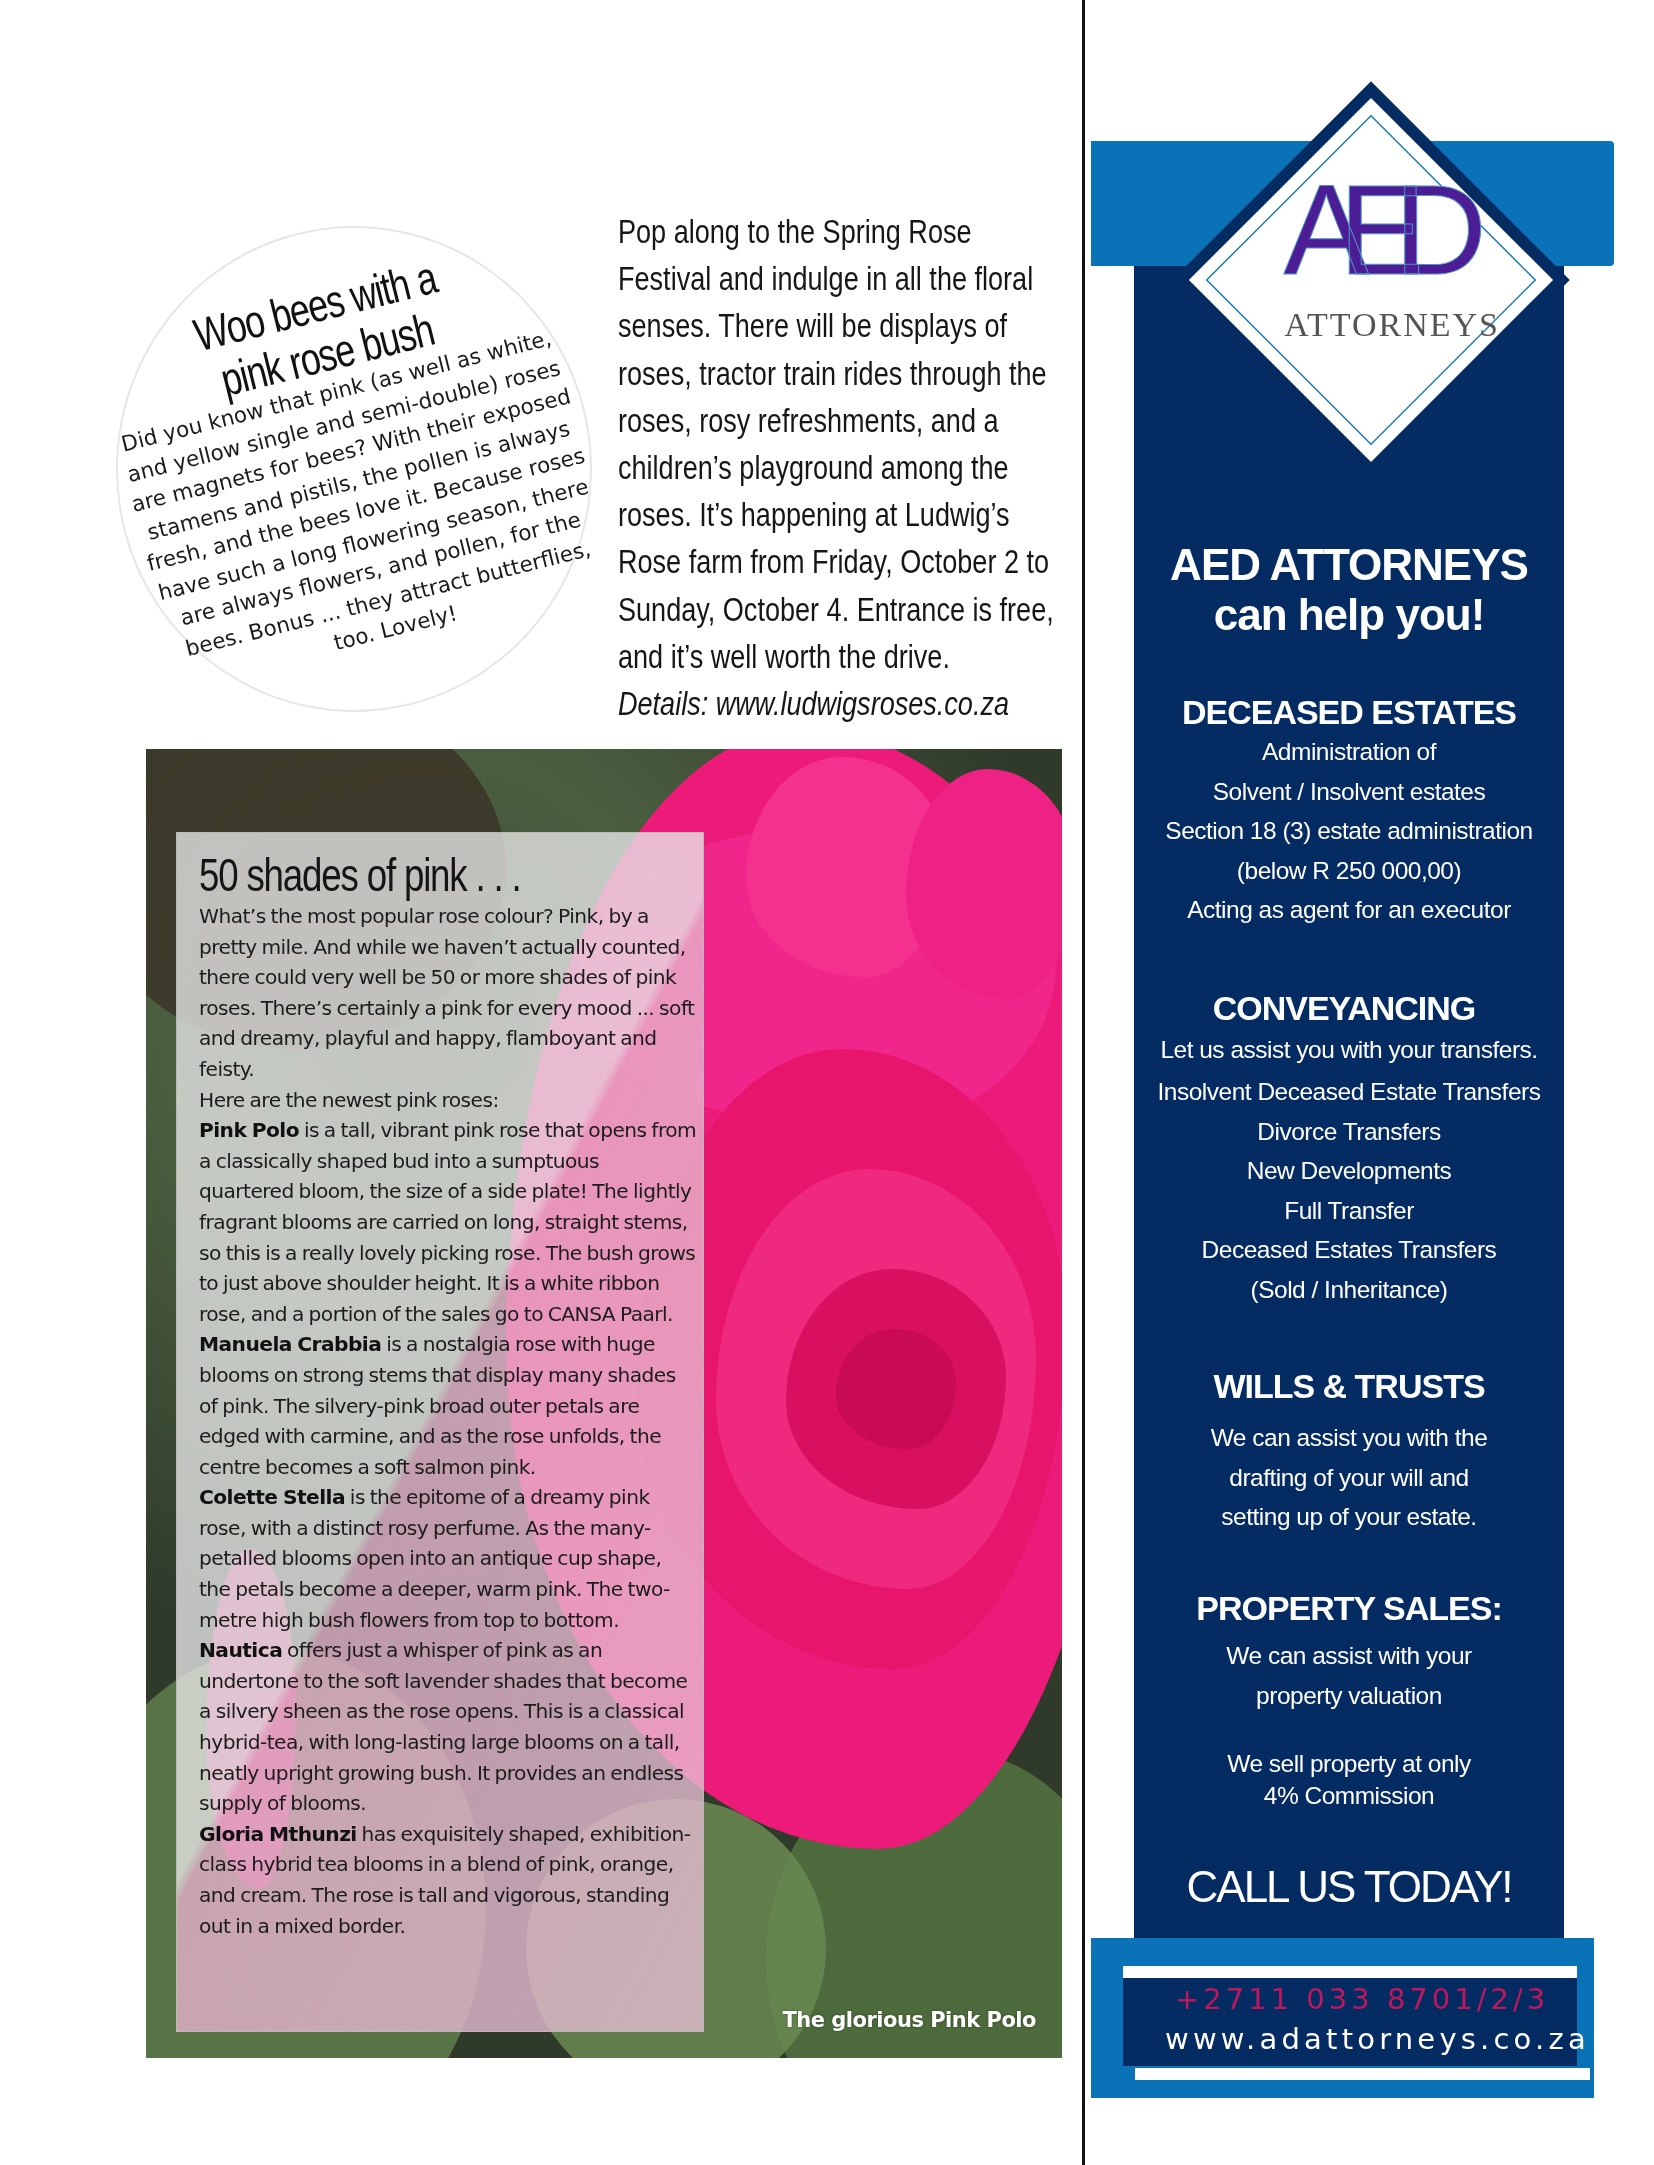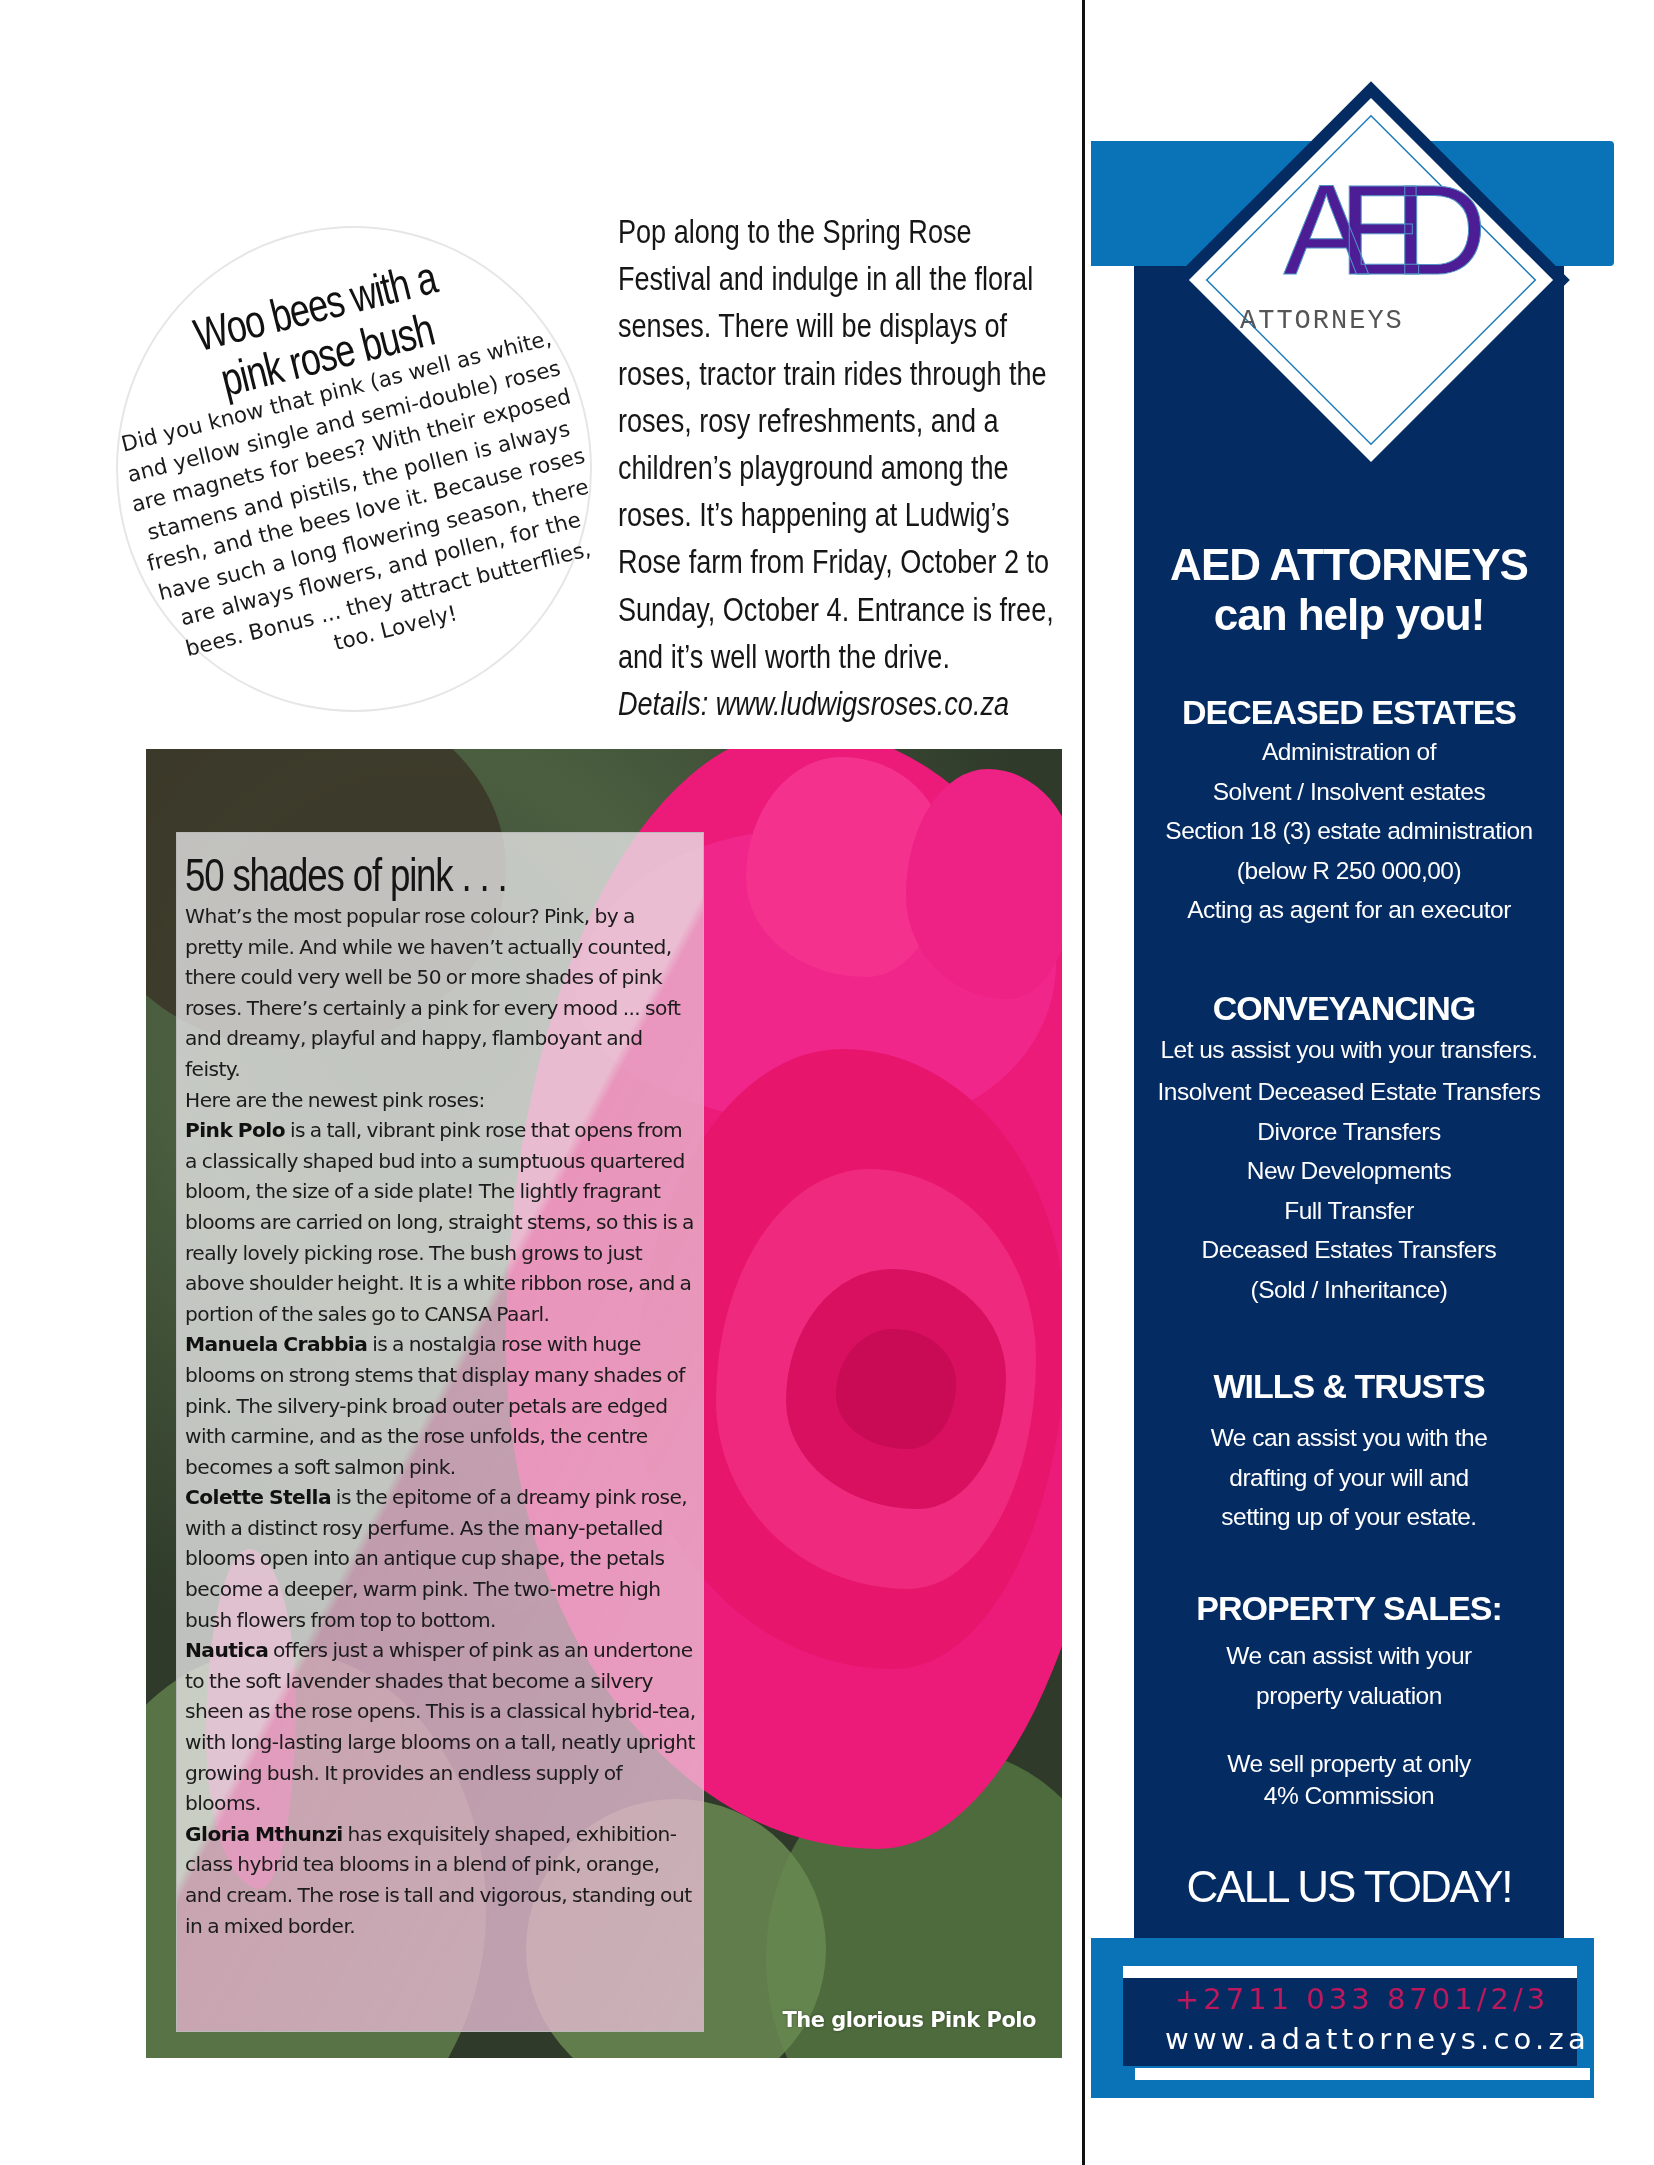--- a/index.html
+++ b/index.html
@@ -43,21 +43,21 @@
 
   .caption {
     position: absolute; right: 26px; bottom: 26px;
     font-family: "DejaVu Sans", sans-serif; font-weight: 700; font-size: 21px; color: #ffffff;
     letter-spacing: -0.5px; text-shadow: 0 0 3px rgba(0,0,0,0.35);
   }
 
   .shade-box {
     position: absolute; left: 30px; top: 83px; width: 528px; height: 1200px;
     background: rgba(232, 232, 232, 0.78); border: 1px solid #b9b9b9;
-    padding: 16px 6px 0 8px;
+    padding: 16px 6px 0 22px;
   }
   .shade-box::after {
     content: ""; position: absolute; inset: 0; pointer-events: none;
     background: linear-gradient(118deg, rgba(255,255,255,0) 48%, rgba(255,160,210,0.55) 49%, rgba(255,170,215,0.45) 100%);
     mix-blend-mode: multiply;
   }
   .shade-title {
     position: relative; z-index: 1;
     font-family: "Liberation Sans Narrow", "Liberation Sans", sans-serif; font-size: 47px; line-height: 52px; color: #151515;
     letter-spacing: -1.5px; transform: scaleX(0.78); transform-origin: 0 0; width: 640px;
@@ -112,22 +112,22 @@
   .logo-diamond-inner {
     position: absolute; left: 1213px; top: 122px; width: 316px; height: 316px;
     transform: rotate(45deg) scale(0.74); transform-origin: 50% 50%; border: 2px solid #1a7ab8;
   }
   .logo-letters {
     position: absolute; left: 1250px; top: 170px; width: 240px; text-align: center;
     font-family: "Liberation Sans", sans-serif; font-size: 128px; line-height: 120px; color: #4c1d95;
     letter-spacing: -30px; font-weight: 400; -webkit-text-stroke: 1px #4f93c6;
   }
   .logo-word {
-    position: absolute; left: 1240px; top: 306px; width: 260px; text-align: left;
-    font-family: Liberation Mono, monospace; font-size: 27px; color: #555; letter-spacing: 2px;
+    position: absolute; left: 1240px; top: 306px; width: 260px; text-align: right;
+    font-family: Liberation Serif, serif; font-size: 34px; color: #555; letter-spacing: 2px;
   }
 
   .ad-text { position: absolute; left: 1134px; width: 430px; text-align: center; color: #fff; }
   .ad-headline { font-family: "Liberation Sans", sans-serif; font-weight: 700; font-size: 44px; line-height: 50px; letter-spacing: -1px; }
   .ad-sec { font-family: "Liberation Sans", sans-serif; font-weight: 700; font-size: 34px; line-height: 40px; letter-spacing: -1px; }
   .ad-line { font-family: "Liberation Sans", sans-serif; font-size: 24.5px; line-height: 39.5px; letter-spacing: -0.5px; }
   .ad-cta { font-family: "Liberation Sans", sans-serif; font-weight: 400; font-size: 44px; line-height: 50px; letter-spacing: -2px; }
 </style>
 </head>
 <body>

